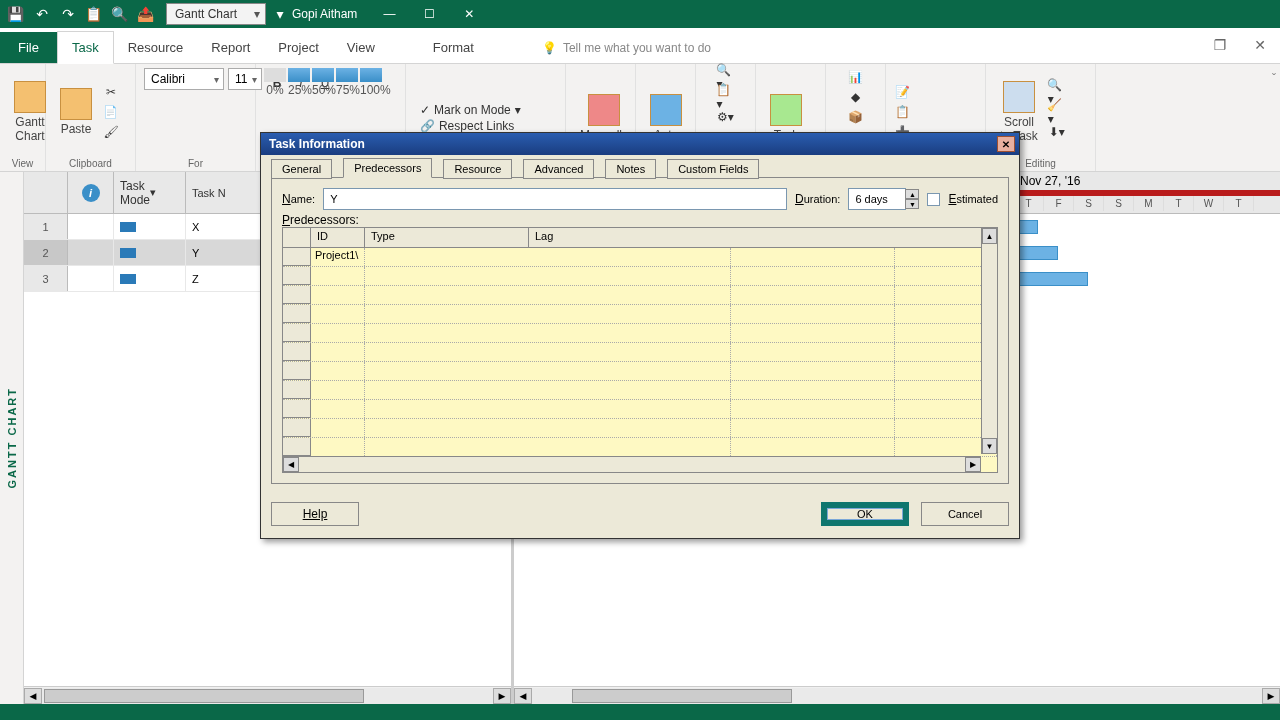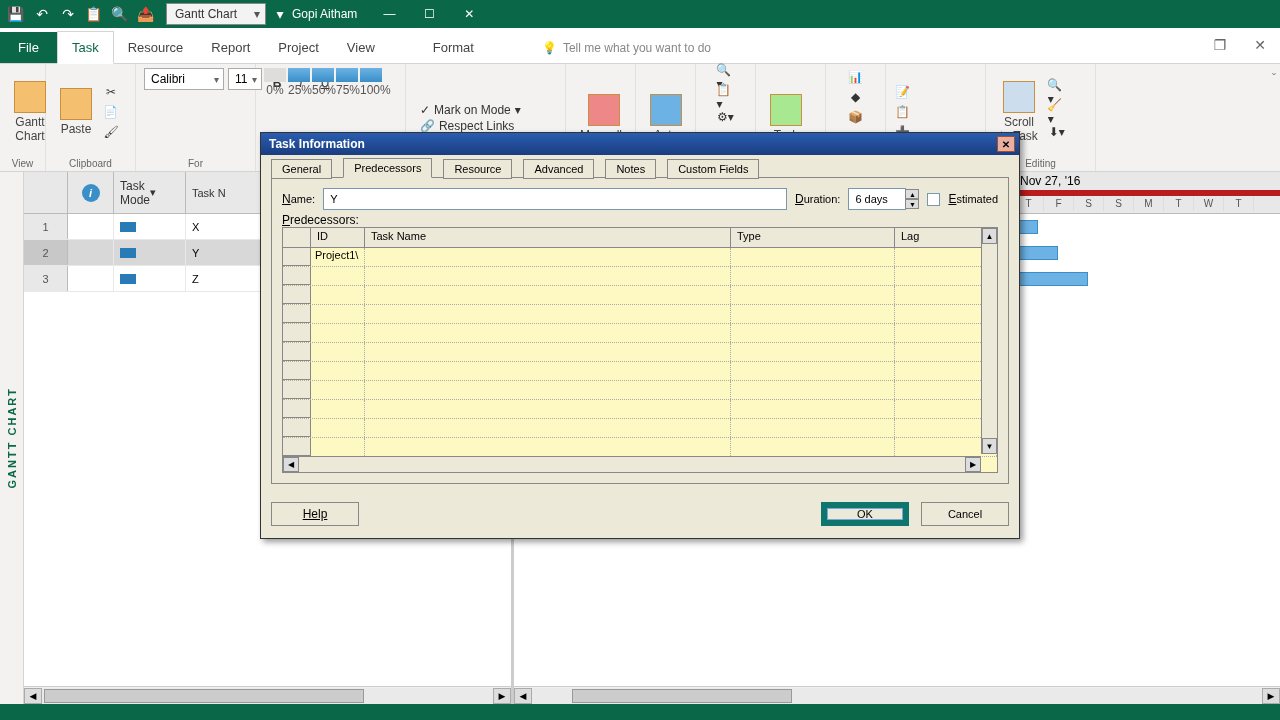--- a/index.html
+++ b/index.html
@@ -387,21 +387,20 @@
           </div>
       </div>
       <div class="chk"></div>
       <label><span class="ul">E</span>stimated</label>
     </div>
     <label><span class="ul">P</span>redecessors:</label>
     <div class="ptable">
       <div class="phdr">
         <div class="phc" style="width:28px"></div>
         <div class="phc" style="width:54px">ID</div>
-        <div class="phc" style="width:366px">Task Name</div>
         <div class="phc" style="width:164px">Type</div>
         <div class="phc" style="flex:1">Lag</div>
       </div>
       <div class="prow">
         <div class="pcell rowhdr" style="width:28px"></div>
         <div class="pcell" style="width:54px">Project1\</div>
         <div class="pcell" style="width:366px"></div>
         <div class="pcell" style="width:164px"></div>
         <div class="pcell" style="flex:1"></div>
       </div>

